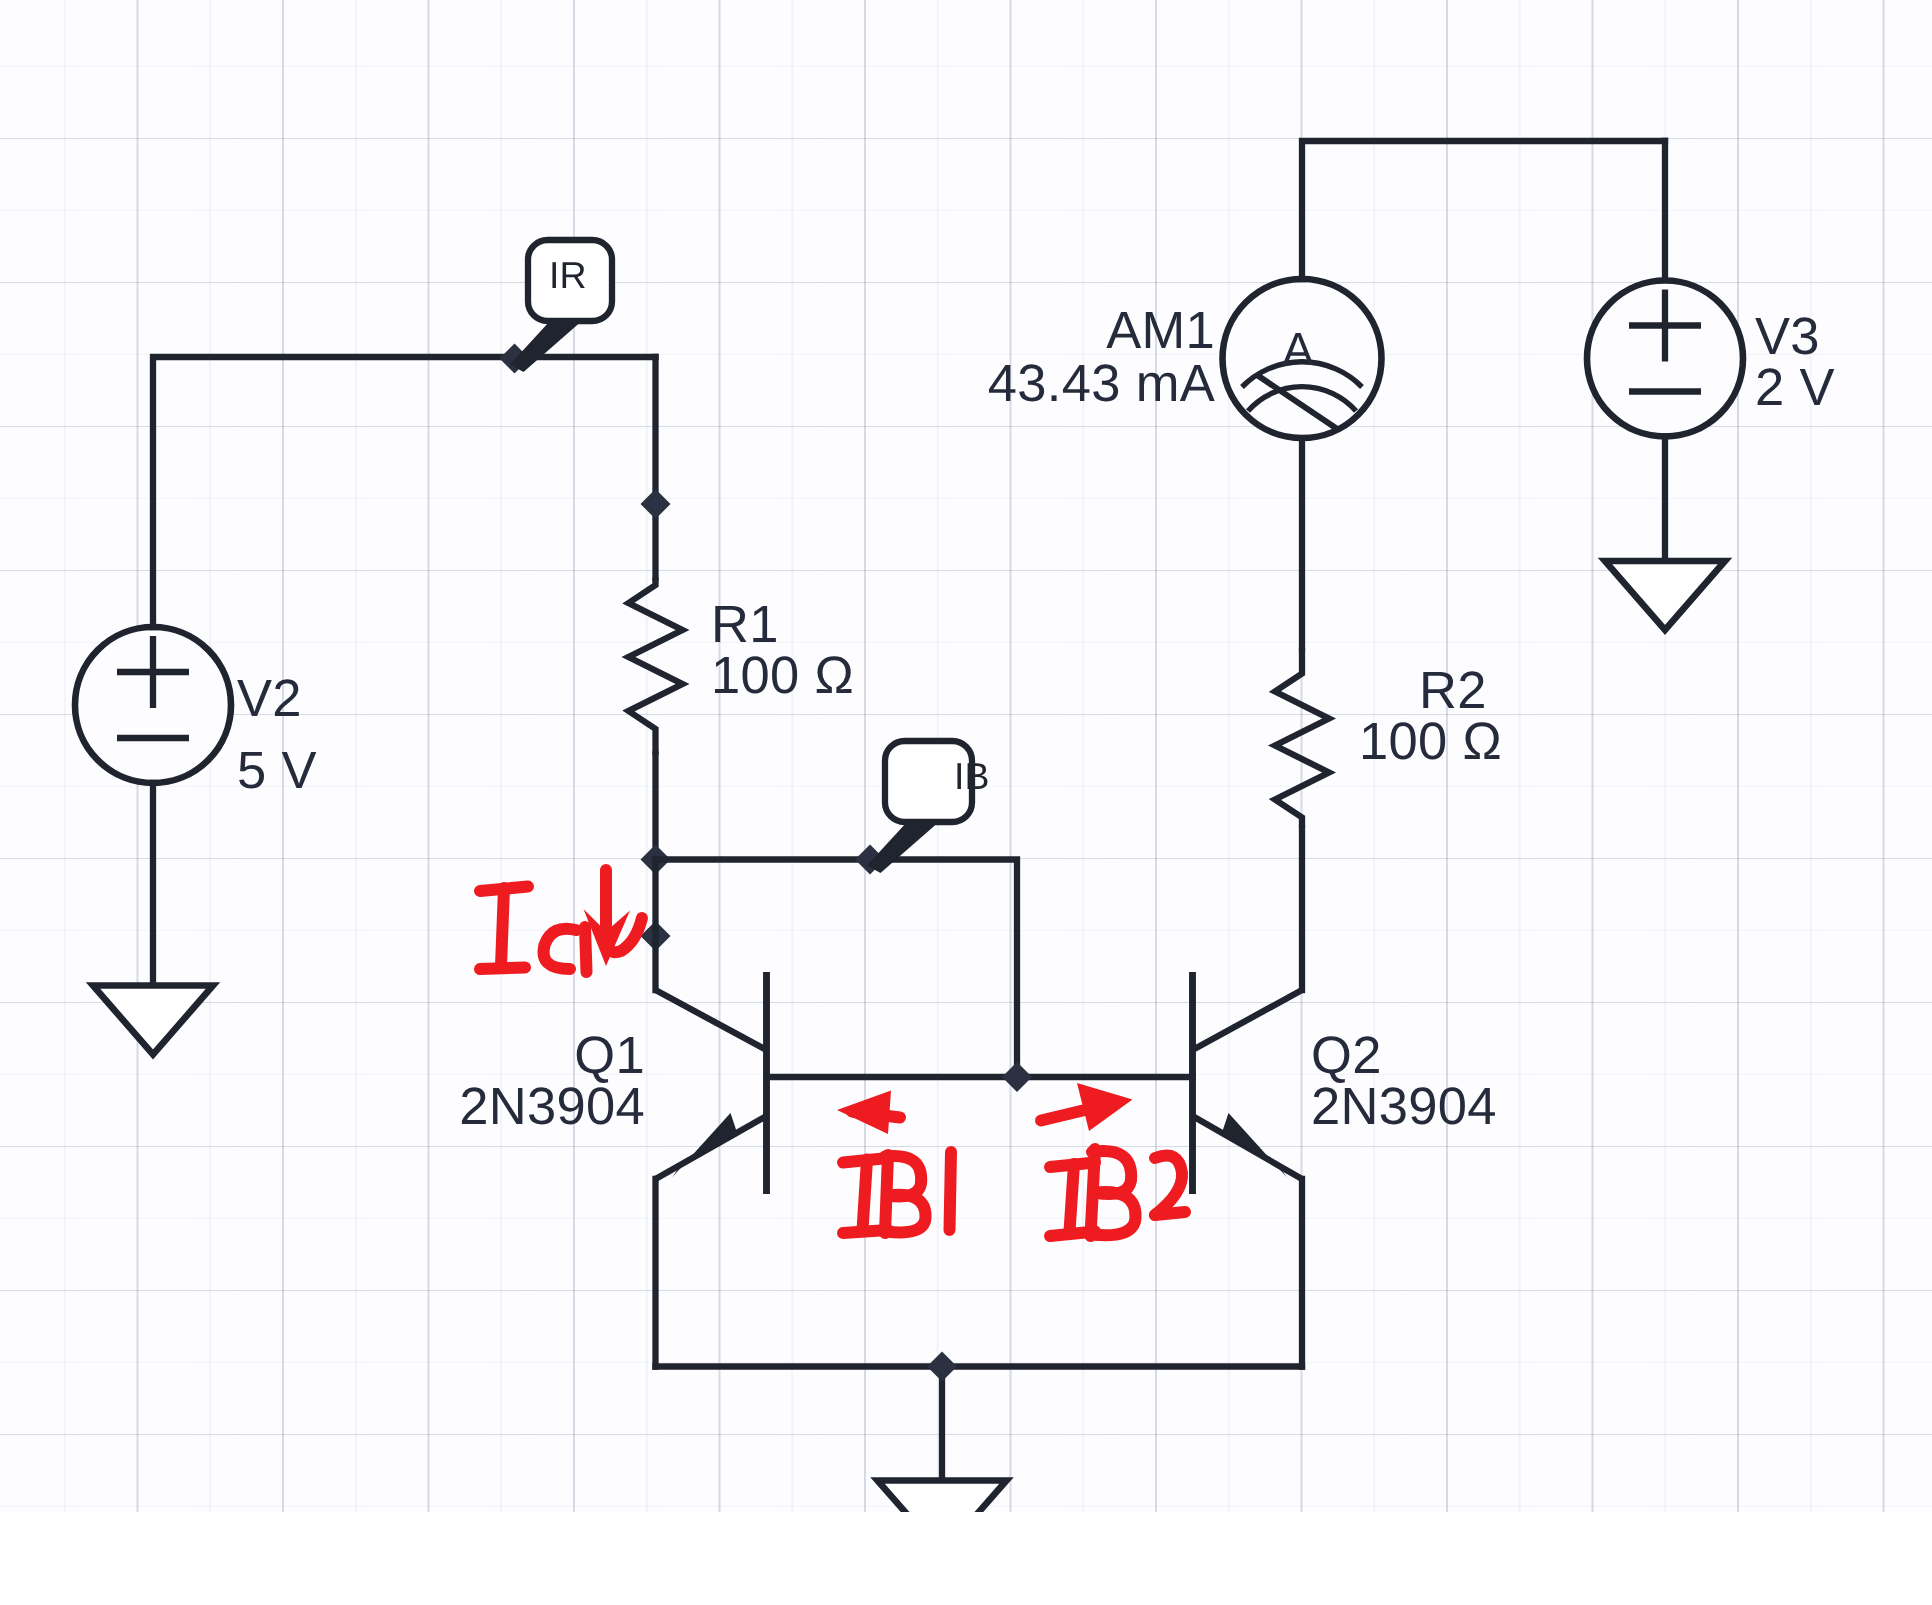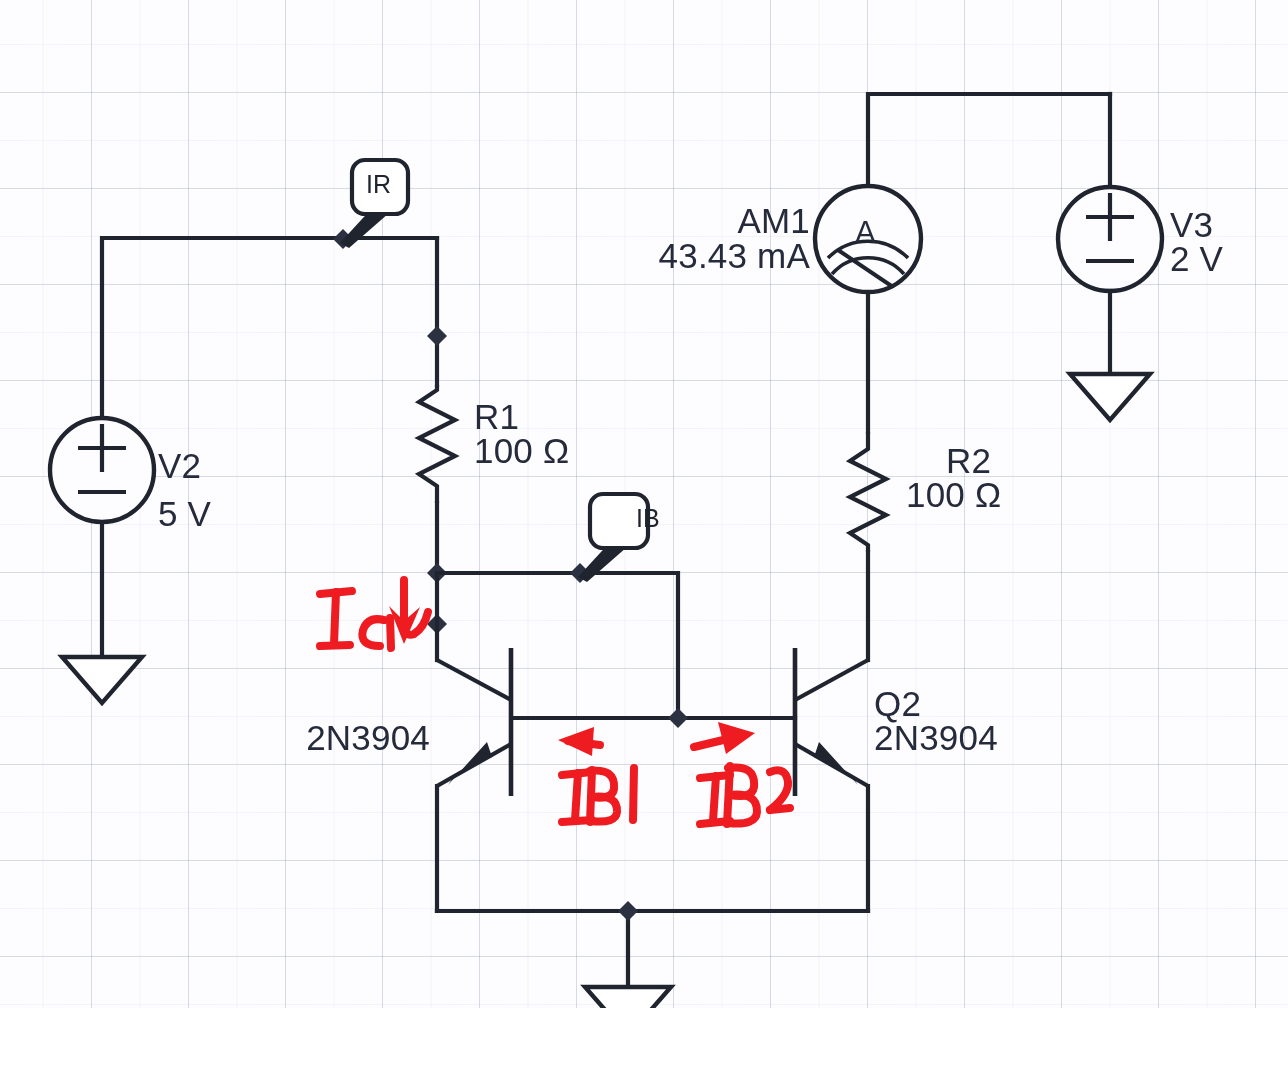--- a/index.html
+++ b/index.html
@@ -245,18 +245,19 @@
   <div class="lbl right" style="left:560px; top:204px; width:250px;">AM1</div>
   <div class="lbl right" style="left:560px; top:239px; width:250px;">43.43 mA</div>
   <div class="lbl" style="left:855px; top:216px; font-size:31px;">A</div>
 
   <div class="lbl" style="left:474px; top:400px;">R1</div>
   <div class="lbl" style="left:474px; top:434px;">100 Ω</div>
 
   <div class="lbl" style="left:906px; top:444px;margin-left:40px;">R2</div>
   <div class="lbl" style="left:906px; top:478px;">100 Ω</div>
 
+  <div class="lbl right" style="left:230px; top:687px; width:200px;">Q1</div>
   <div class="lbl right" style="left:190px; top:721px; width:240px;">2N3904</div>
 
   <div class="lbl" style="left:874px; top:687px;">Q2</div>
   <div class="lbl" style="left:874px; top:721px;">2N3904</div>
 
 </div>
 
 </body></html>

